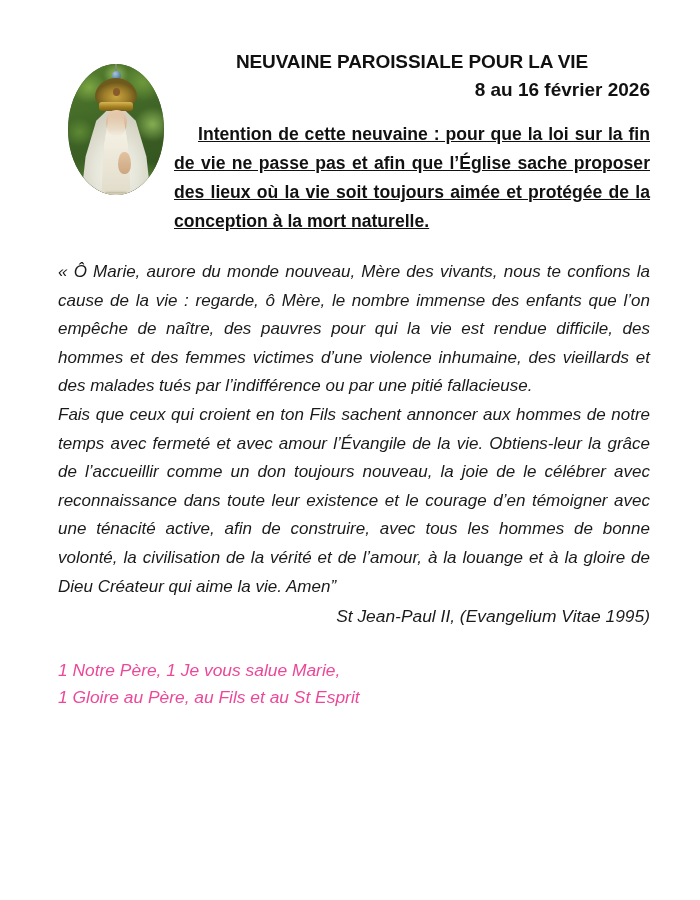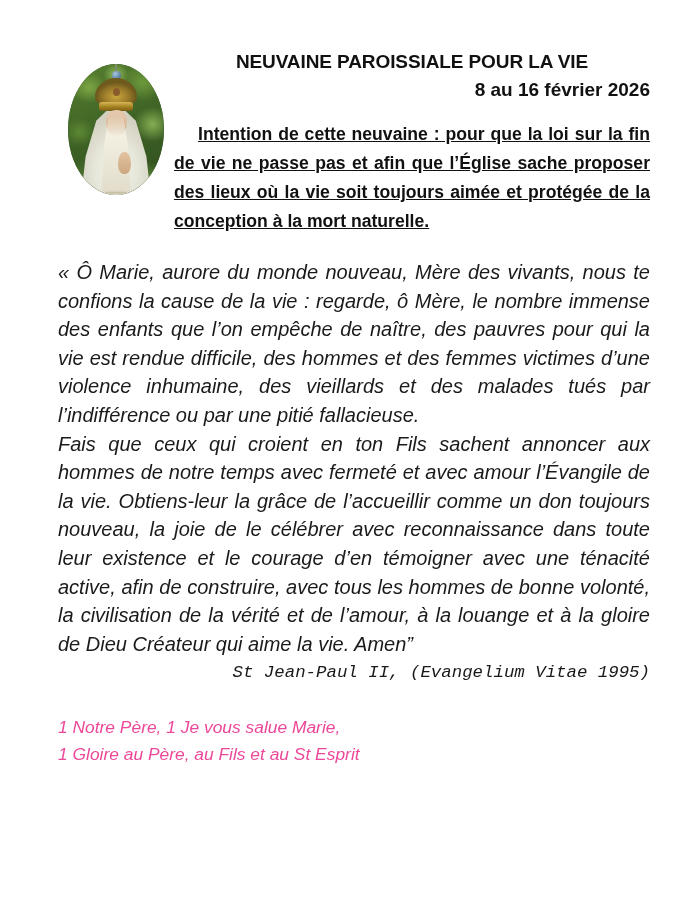--- a/index.html
+++ b/index.html
@@ -224,38 +224,37 @@
   .clearfix::after {
     content: "";
     display: block;
     clear: both;
   }
 
   
   .prayer {
     margin: 0;
     padding: 0 50px 0 58px;
-    font-size: 20px;
+    font-size: 17px;
     font-style: italic;
     line-height: 28.6px;
     text-align: justify;
     color: #1a1a1a;
   }
   .prayer-para-1 { padding-top: 22px; }
   .prayer-para-2 { text-align: justify; }
 
   .attribution {
     margin: 0;
     padding: 0 50px 0 58px;
     font-size: 17.4px;
     font-style: italic;
     line-height: 30px;
     text-align: right;
     color: #1a1a1a;
-    font-family: Liberation Mono, monospace;
   }
 
   .closing {
     margin: 0;
     padding: 26px 50px 0 58px;
     font-size: 17.4px;
     font-style: italic;
     line-height: 27px;
     color: #ec4899;
   }

